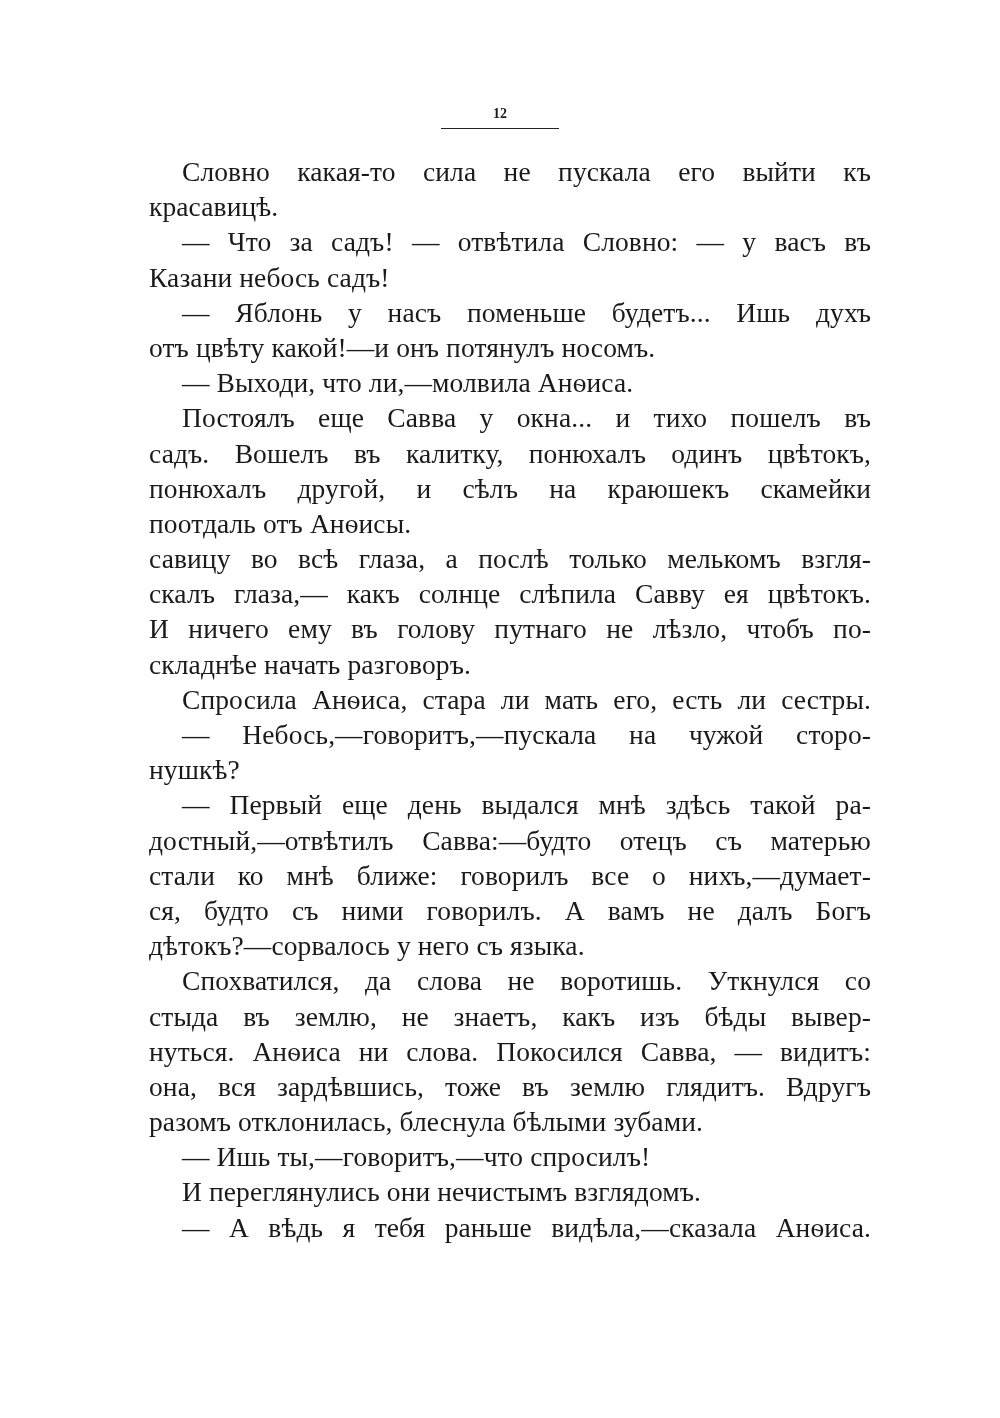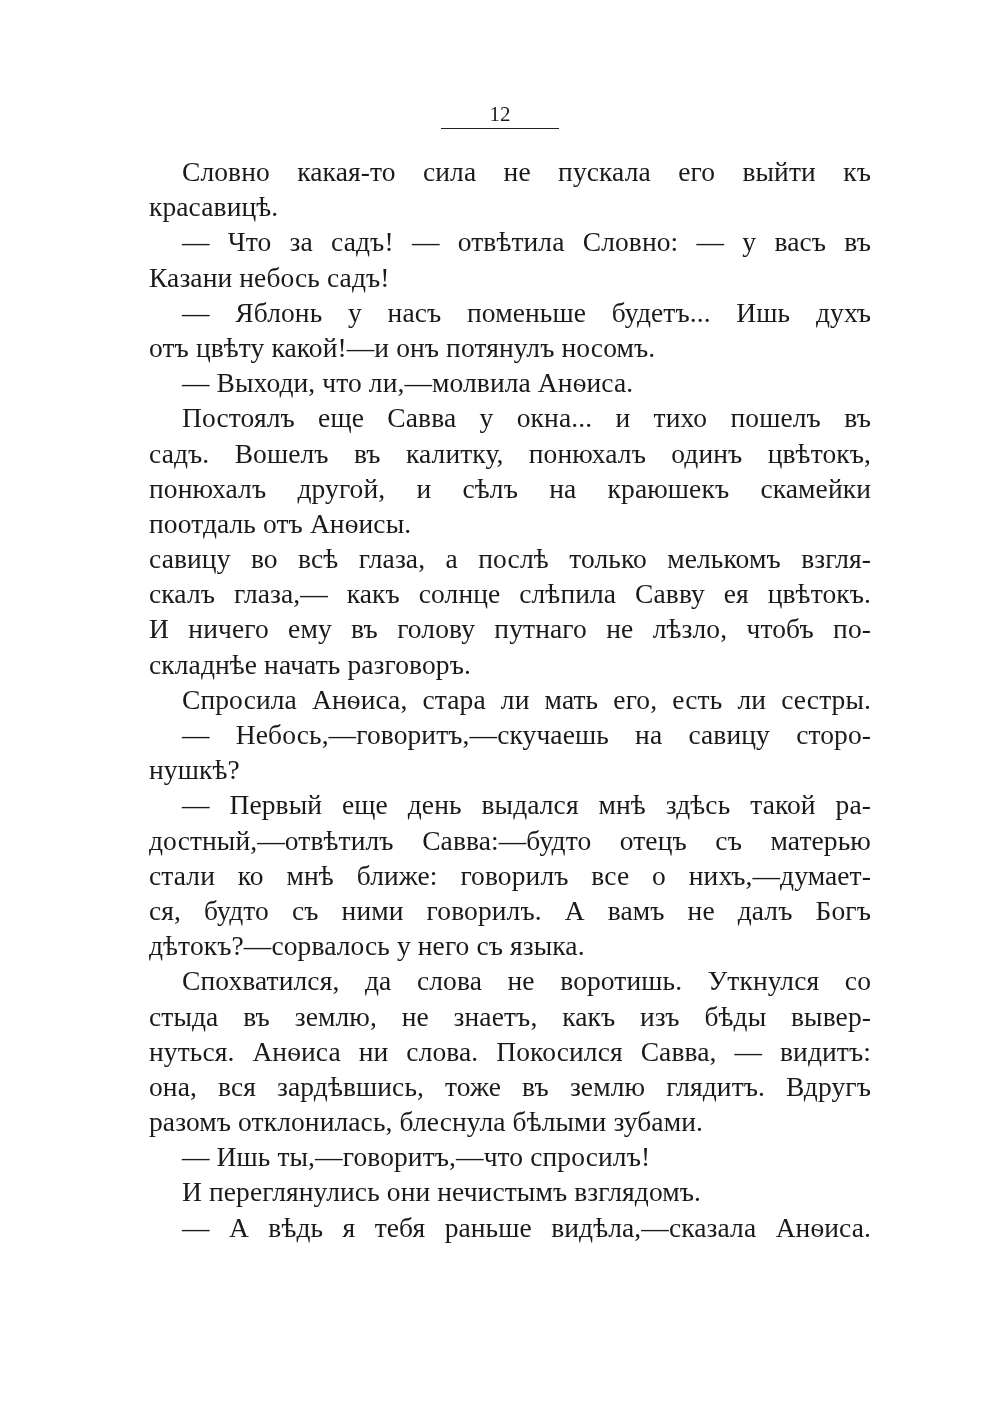--- a/index.html
+++ b/index.html
@@ -9,21 +9,21 @@
     position: relative;
     overflow: hidden;
     font-family: "Liberation Serif", "DejaVu Serif", serif;
     color: #1a1a1a;
   }
   .page-header {
     position: absolute; top: 104px; left: 440px; width: 120px;
     text-align: center;
   }
   .page-number {
-    font-size: 21px; font-weight: normal; line-height: 20px;
+    font-size: 14px; font-weight: bold; line-height: 20px;
     display: block;
   }
   .header-rule {
     margin: 4px auto 0; width: 118px; height: 0;
     border-top: 1.5px solid #222;
   }
   .text-block {
     position: absolute; top: 154px; left: 149px; width: 722px;
   }
   .line {
@@ -57,21 +57,21 @@
     <span class="line indent last">— Выходи, что ли,—молвила Анѳиса.</span>
     <span class="line indent">Постоялъ еще Савва у окна... и тихо пошелъ въ</span>
     <span class="line">садъ. Вошелъ въ калитку, понюхалъ одинъ цвѣтокъ,</span>
     <span class="line">понюхалъ другой, и сѣлъ на краюшекъ скамейки</span>
     <span class="line last">поотдаль отъ Анѳисы.</span>
     <span class="line">савицу во всѣ глаза, а послѣ только мелькомъ взгля-</span>
     <span class="line">скалъ глаза,— какъ солнце слѣпила Савву ея цвѣтокъ.</span>
     <span class="line">И ничего ему въ голову путнаго не лѣзло, чтобъ по-</span>
     <span class="line last">складнѣе начать разговоръ.</span>
     <span class="line indent">Спросила Анѳиса, стара ли мать его, есть ли сестры.</span>
-    <span class="line indent">— Небось,—говоритъ,—скучаешь на савицу сторо-</span>
+    <span class="line indent">— Небось,—говоритъ,—пускала на чужой сторо-</span>
     <span class="line last">нушкѣ?</span>
     <span class="line indent">— Первый еще день выдался мнѣ здѣсь такой ра-</span>
     <span class="line">достный,—отвѣтилъ Савва:—будто отецъ съ матерью</span>
     <span class="line">стали ко мнѣ ближе: говорилъ все о нихъ,—думает-</span>
     <span class="line">ся, будто съ ними говорилъ. А вамъ не далъ Богъ</span>
     <span class="line last">дѣтокъ?—сорвалось у него съ языка.</span>
     <span class="line indent">Спохватился, да слова не воротишь. Уткнулся со</span>
     <span class="line">стыда въ землю, не знаетъ, какъ изъ бѣды вывер-</span>
     <span class="line">нуться. Анѳиса ни слова. Покосился Савва, — видитъ:</span>
     <span class="line">она, вся зардѣвшись, тоже въ землю глядитъ. Вдругъ</span>

